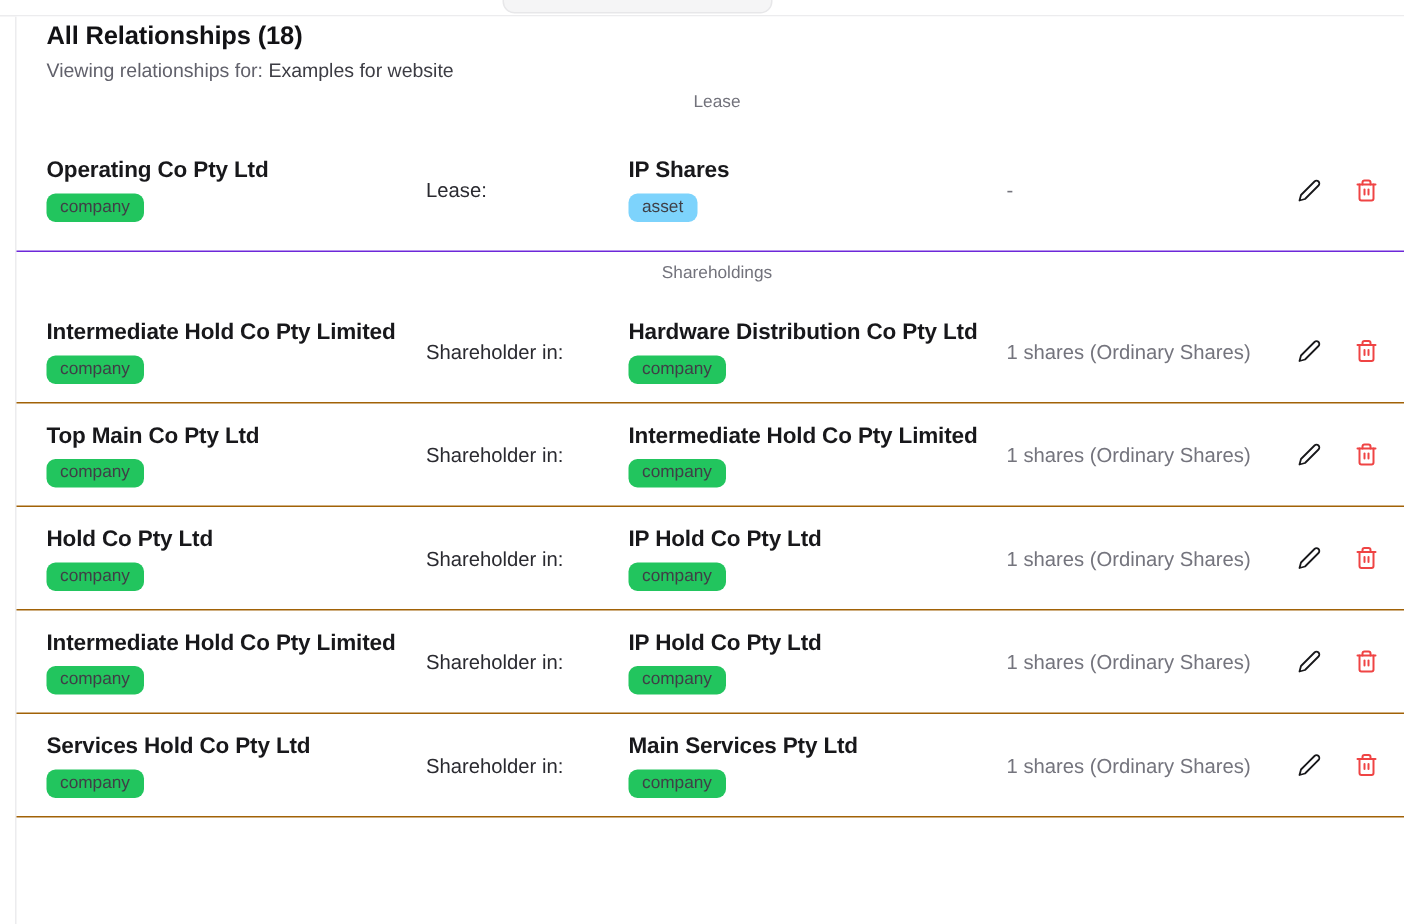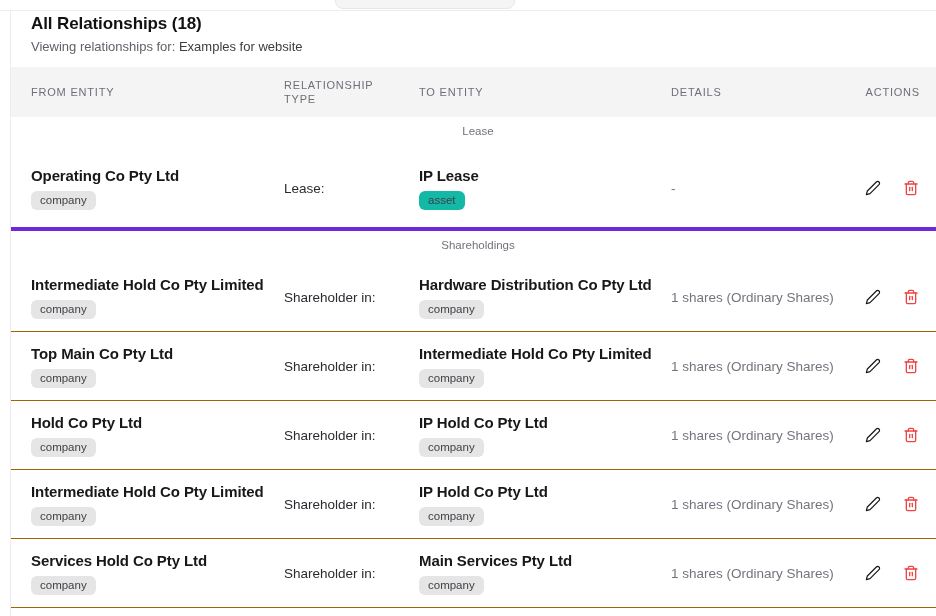--- a/index.html
+++ b/index.html
@@ -38,28 +38,28 @@
     display:flex;align-items:center;height:24px;padding:8px 11px 0 20px;gap:10px;flex-direction:column;
   }
   .section-label{font-size:11.5px;color:#72727b;white-space:nowrap;}
   .section-line{flex:1;height:1px;background:#e4e4e7;}
 
   .row{
     display:grid;grid-template-columns:253px 135px 252px 185px 1fr;
     align-items:center;padding-left:20px;box-sizing:border-box;
     min-height:69px;border-bottom:1px solid #a16207;
   }
-  .row.tall{min-height:82px;border-bottom:4px solid #6d28d9;}
+  .row.tall{min-height:82px;border-bottom:1px solid #6d28d9;}
 
   .entity-name{font-size:15px;line-height:18px;font-weight:600;color:#18181b;letter-spacing:-0.1px;}
   .badge{
     display:inline-block;margin-top:6px;padding:3px 9px 4px;border-radius:6px;
-    font-size:11.5px;color:#3f3f46;background:#e5e5e5;
-  }
-  .badge.gray{background:#14b8a6;}
+    font-size:11.5px;color:#3f3f46;background:#22c55e;
+  }
+  .badge.gray{background:#7dd3fc;}
   .type-cell{font-size:13.5px;color:#2a2a30;}
   .details-cell{font-size:13.5px;color:#74747d;}
   .actions-cell{display:flex;justify-content:flex-end;align-items:center;gap:21px;padding-right:17px;}
   .icon-btn{background:none;border:none;padding:0;margin:0;cursor:pointer;width:17px;height:17px;display:flex;align-items:center;justify-content:center;}
   .icon-btn svg{display:block;}
 </style>
 </head>
 <body>
 
 <div class="top-cropped"></div>
@@ -67,42 +67,35 @@
 
 <div class="card">
   <div class="card-header">
     <div class="page-title">All Relationships (18)</div>
     <div class="page-subtitle">
       <span>Viewing relationships for:</span>
       <span class="value">Examples for website</span>
     </div>
   </div>
 
-  <div class="table-header">
-    <div class="th">FROM ENTITY</div>
-    <div class="th th-type">RELATIONSHIP TYPE</div>
-    <div class="th">TO ENTITY</div>
-    <div class="th">DETAILS</div>
-    <div class="th th-actions">ACTIONS</div>
-  </div>
 
   <div>
   <div class="section-row">
     <span class="section-label">Lease</span>
     <span class="section-line"></span>
   </div>
 
   <div class="row tall">
     <div>
       <div class="entity-name">Operating Co Pty Ltd</div>
       <span class="badge">company</span>
     </div>
     <div class="type-cell">Lease:</div>
     <div>
-      <div class="entity-name">IP Lease</div>
+      <div class="entity-name">IP Shares</div>
       <span class="badge gray">asset</span>
     </div>
     <div class="details-cell">-</div>
     <div class="actions-cell">
       <button class="icon-btn">
         <span>
           <svg width="16" height="16" viewBox="0 0 24 24" fill="none" stroke="#18181b" stroke-width="1.8" stroke-linecap="round" stroke-linejoin="round">
             <path d="M17 3a2.828 2.828 0 1 1 4 4L7.5 20.5 2 22l1.5-5.5L17 3z"></path>
           </svg>
         </span>

